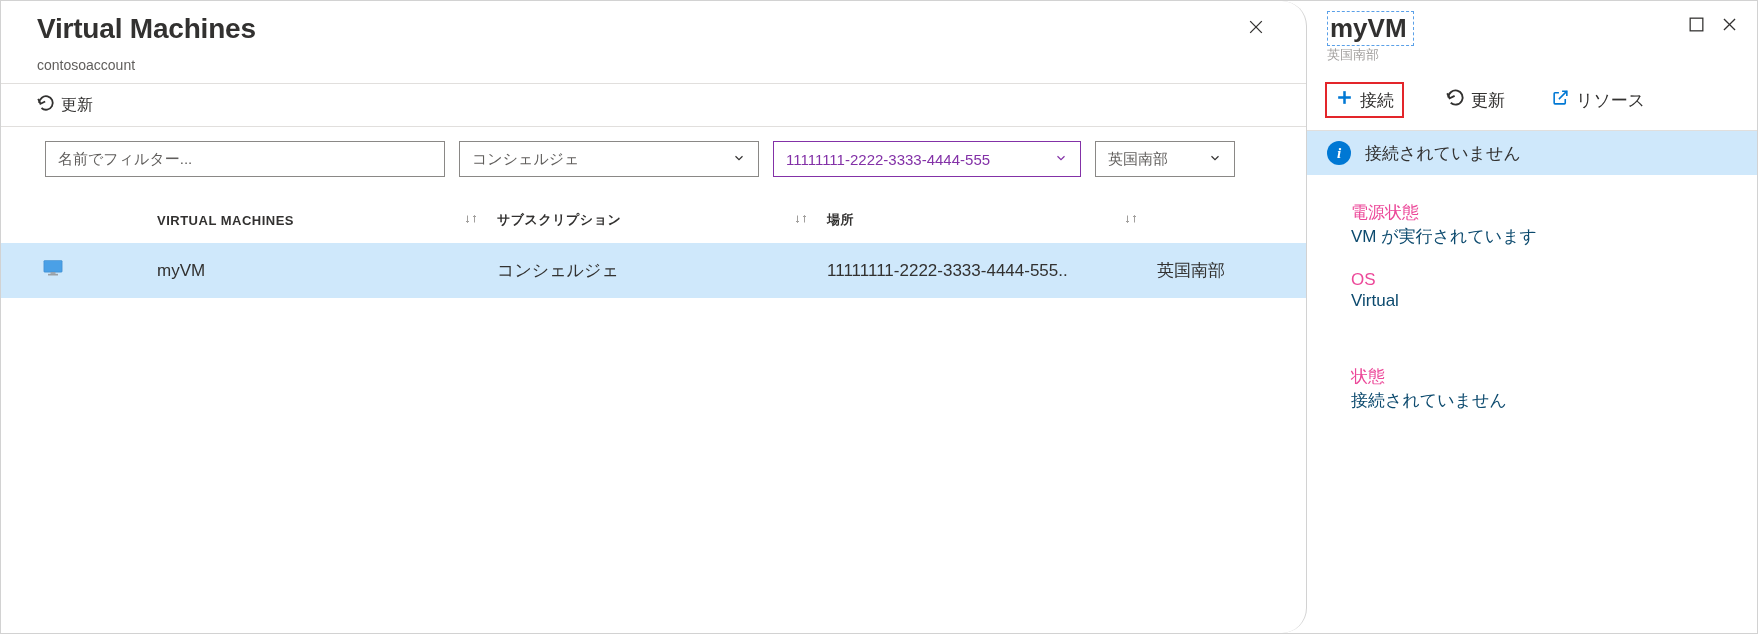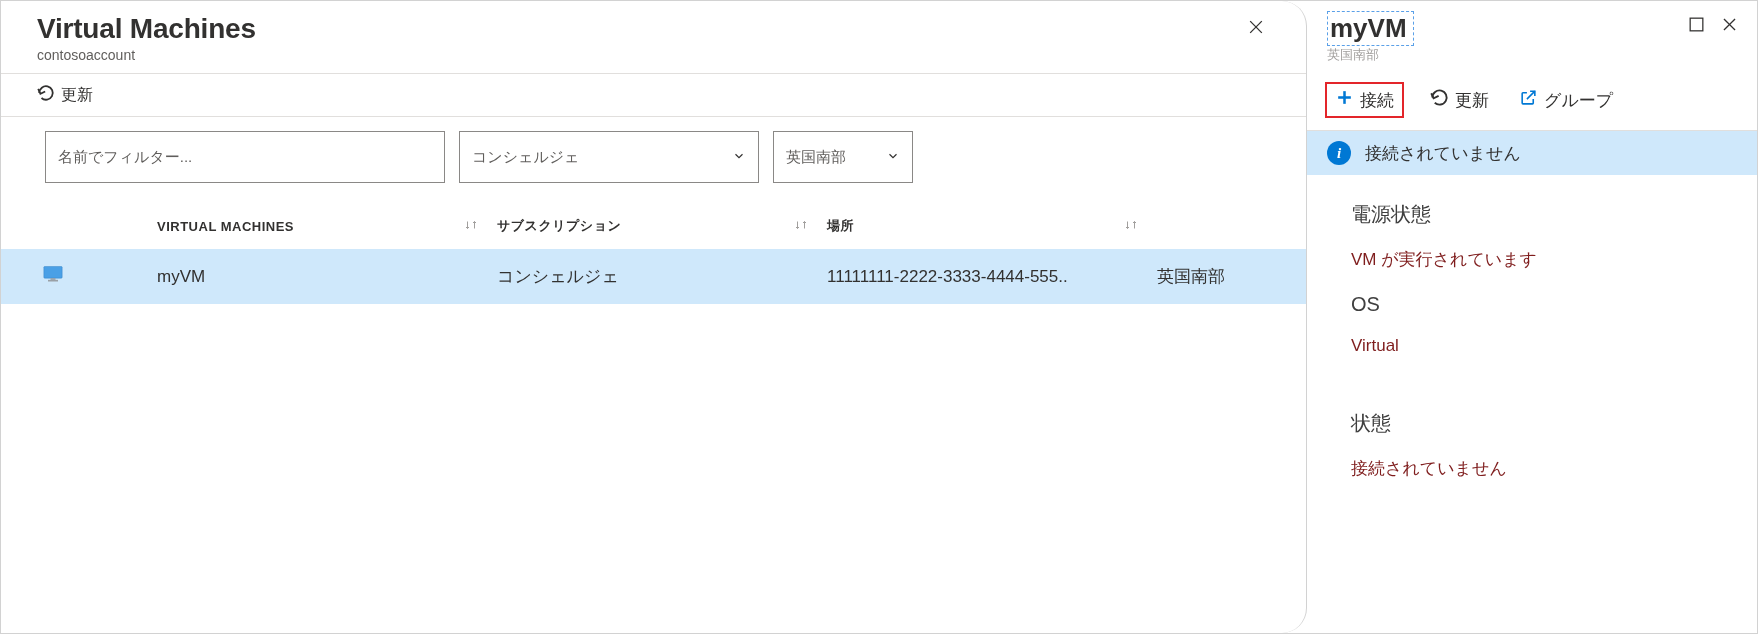--- a/index.html
+++ b/index.html
@@ -28,21 +28,21 @@
     
     .l-header {
       padding: 12px 32px 10px 36px;
       display: flex;
       align-items: flex-start;
       justify-content: space-between;
       border-bottom: 1px solid #e1dfdd;
     }
     .l-title-block { display:flex; flex-direction:column; }
     .l-title { font-size: 28px; font-weight:600; letter-spacing:-0.2px; }
-    .l-subtitle { font-size:14px; color:#605e5c; margin-top:2px; }
+    .l-subtitle { font-size:14px; color:#605e5c; margin-top:12px; }
     .close-x { font-size:22px; color:#323130; cursor:pointer; padding:4px 8px; }
     
     .l-toolbar {
       padding: 10px 36px;
       display:flex;
       align-items:center;
       gap:8px;
       border-bottom: 1px solid #e1dfdd;
     }
     .tb-btn {
@@ -50,21 +50,21 @@
       font-size:16px; color:#323130; cursor:pointer;
     }
     .tb-btn svg { width:18px; height:18px; }
     
     .l-filters {
       padding: 14px 36px 10px 44px;
       display:flex; gap:14px; align-items:center;
     }
     .filter-input, .filter-select {
       border:1px solid #8a8886;
-      height:52px;
+      height:36px;
       padding: 0 12px;
       font-size:15px;
       background:#fff;
       color:#605e5c;
       display:flex; align-items:center; justify-content:space-between;
       cursor:pointer;
     }
     .filter-input { width: 400px; cursor:text; }
     .filter-select { gap:8px; }
     .fs1 { width:300px; }
@@ -106,21 +106,21 @@
     .r-title-block { display:flex; flex-direction:column; }
     .r-title-wrap { border:1px dashed #5aa0e8; padding:1px 6px 1px 2px; display:inline-block;}
     .r-title { font-size:26px; font-weight:600; }
     .r-subtitle { font-size:13px; color:#a19f9d; margin-top:0px; }
     .r-header-icons { display:flex; gap:14px; align-items:flex-start; padding-top:4px;}
     .r-header-icons .icn { cursor:pointer; }
     .r-header-icons svg { width:19px; height:19px; stroke:#323130; }
     
     .r-toolbar {
       padding: 12px 16px 12px 18px;
-      display:flex; gap:22px; align-items:center;
+      display:flex; gap:38px; align-items:center;
       border-bottom: 1px solid #e1dfdd;
     }
     .r-btn {
       display:flex; align-items:center; gap:6px;
       font-size:17px; cursor:pointer; padding:2px 4px;
     }
     .r-btn svg { width:19px; height:19px; }
     .r-btn-connect {
       border:2.5px solid #e3252a;
       padding: 4px 8px;
@@ -137,22 +137,22 @@
     }
     .info-i {
       width:24px; height:24px; border-radius:50%;
       background:#0078d4; color:#fff;
       display:flex; align-items:center; justify-content:center;
       font-weight:700; font-family: Georgia, serif; font-style:italic;
       font-size:15px;
     }
     
     .r-details { padding: 26px 26px 0 44px; }
-    .d-label { font-size:20px; color:#404040; margin-top:22px; }
-    .d-value { font-size:17px; color:#7f1d1d; margin-top:20px; }
+    .d-label { font-size:17px; color:#ec4899; margin-top:22px; }
+    .d-value { font-size:17px; color:#0c4a6e; margin-top:1px; }
     .d-label:first-child { margin-top:0;}
   </style>
 </head>
 <body>
 
 <div class="left-panel">
 
   <div class="l-header">
     <div class="l-title-block">
       <div class="l-title">Virtual Machines</div>
@@ -181,20 +181,26 @@
   <div class="l-filters">
     <div class="filter-input">
       <span>名前でフィルター...</span>
     </div>
     <div class="filter-select fs1">
       <span>コンシェルジェ</span>
       <span class="chev"><svg viewBox="0 0 24 24" fill="none" stroke="#323130" stroke-width="2">
             <polyline points="6 9 12 15 18 9"></polyline>
           </svg></span>
     </div>
+    <div class="filter-select fs2">
+      <span>11111111-2222-3333-4444-555</span>
+      <span class="chev"><svg viewBox="0 0 24 24" fill="none" stroke="#8331a7" stroke-width="2">
+            <polyline points="6 9 12 15 18 9"></polyline>
+          </svg></span>
+    </div>
     <div class="filter-select fs3">
       <span>英国南部</span>
       <span class="chev"><svg viewBox="0 0 24 24" fill="none" stroke="#323130" stroke-width="2">
             <polyline points="6 9 12 15 18 9"></polyline>
           </svg></span>
     </div>
   </div>
 
   <div class="l-thead">
     <div></div>
@@ -271,21 +277,21 @@
             <polyline points="3 5 3 12 10 12" transform="rotate(-25 6 9)"></polyline>
           </svg></span>
       <span>更新</span>
     </div>
     <div class="r-btn r-btn-more">
       <span><svg viewBox="0 0 24 24" fill="none" stroke="#0078d4" stroke-width="2">
             <path d="M14 4h6v6"></path>
             <path d="M20 4L10 14"></path>
             <path d="M18 14v5a1 1 0 0 1-1 1H5a1 1 0 0 1-1-1V7a1 1 0 0 1 1-1h5"></path>
           </svg></span>
-      <span>グループ</span>
+      <span>リソース</span>
     </div>
   </div>
 
   <div class="r-infobar">
     <span class="info-i">i</span>
     <span>接続されていません</span>
   </div>
 
   <div class="r-details">
     <div class="d-label">電源状態</div>

